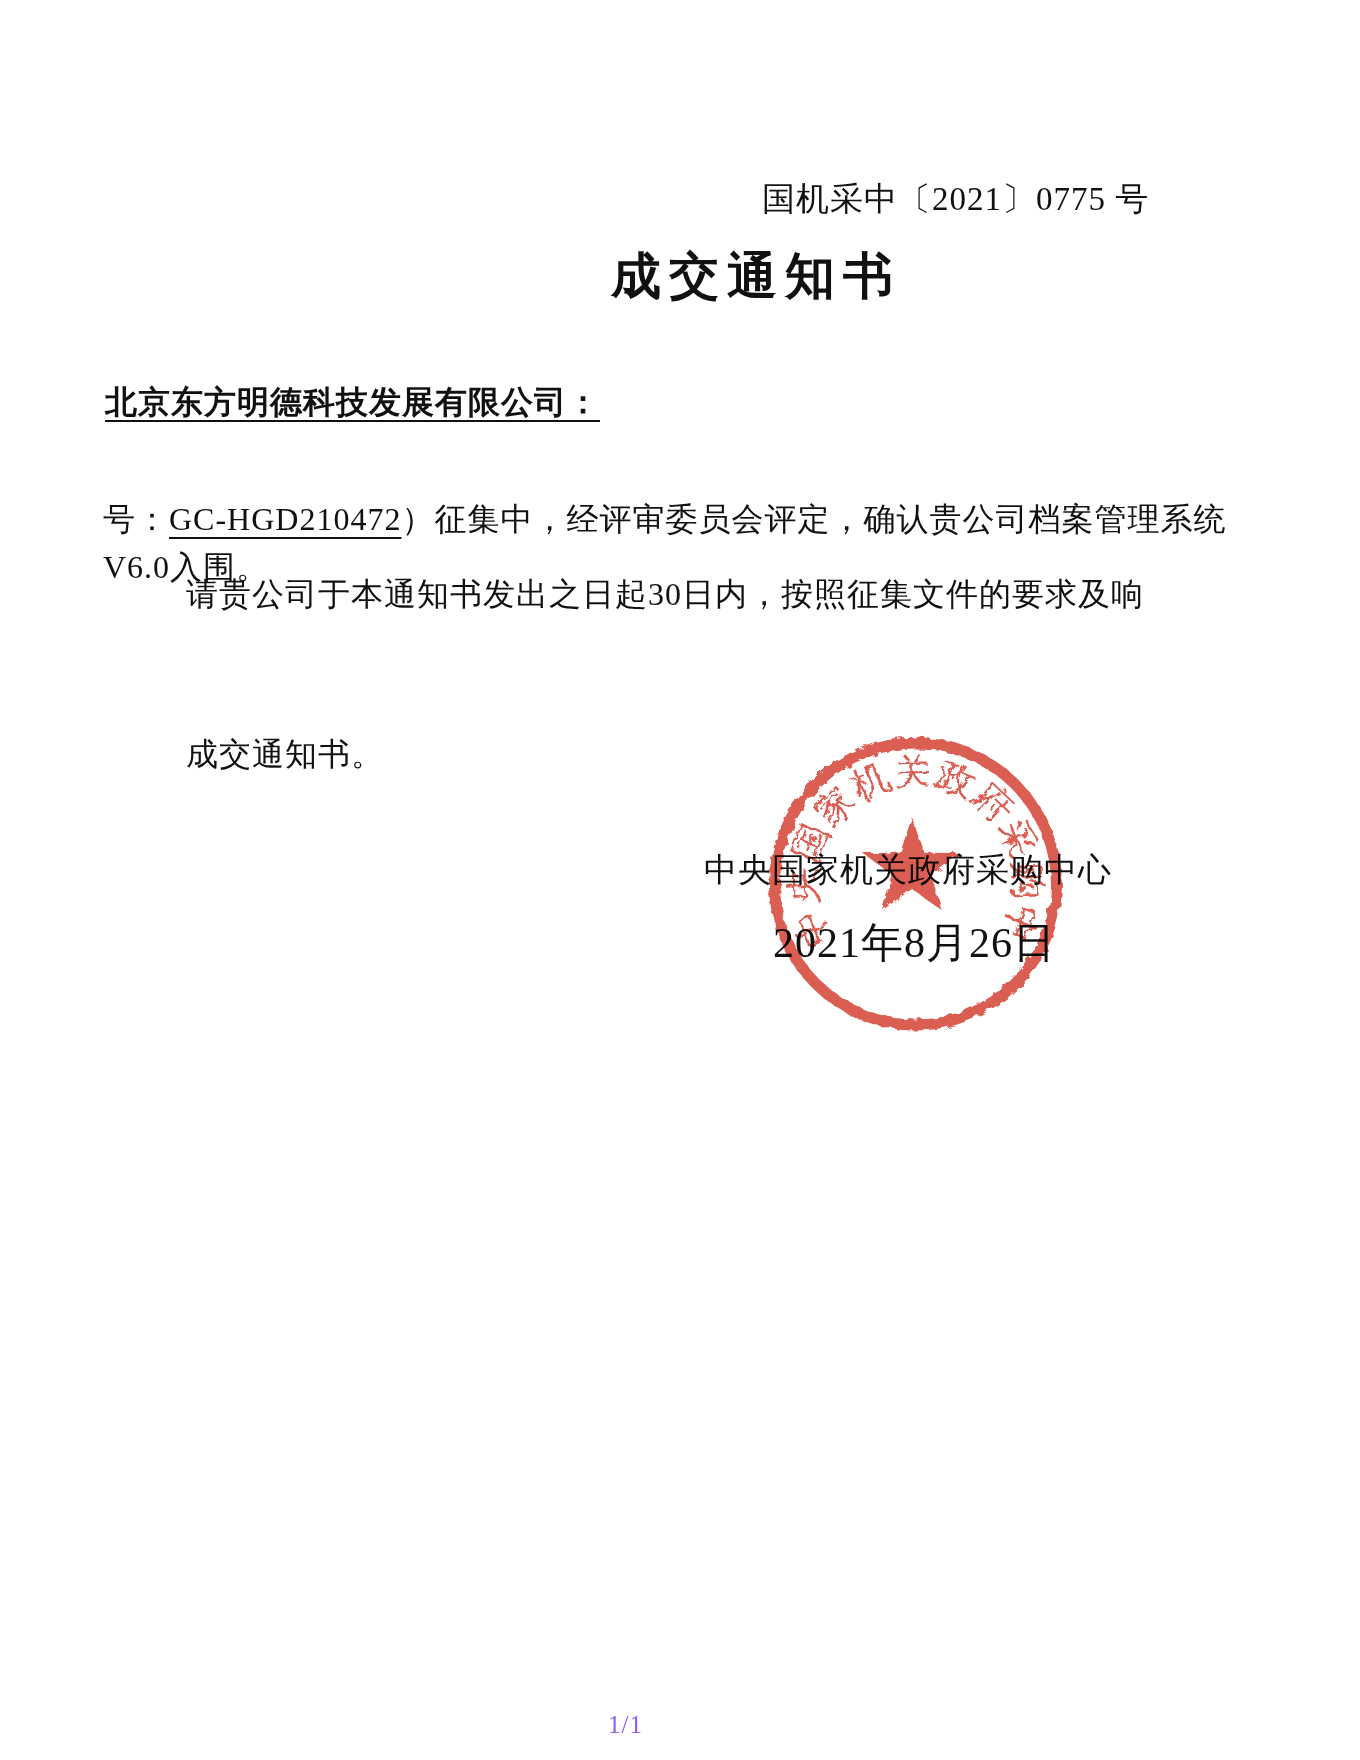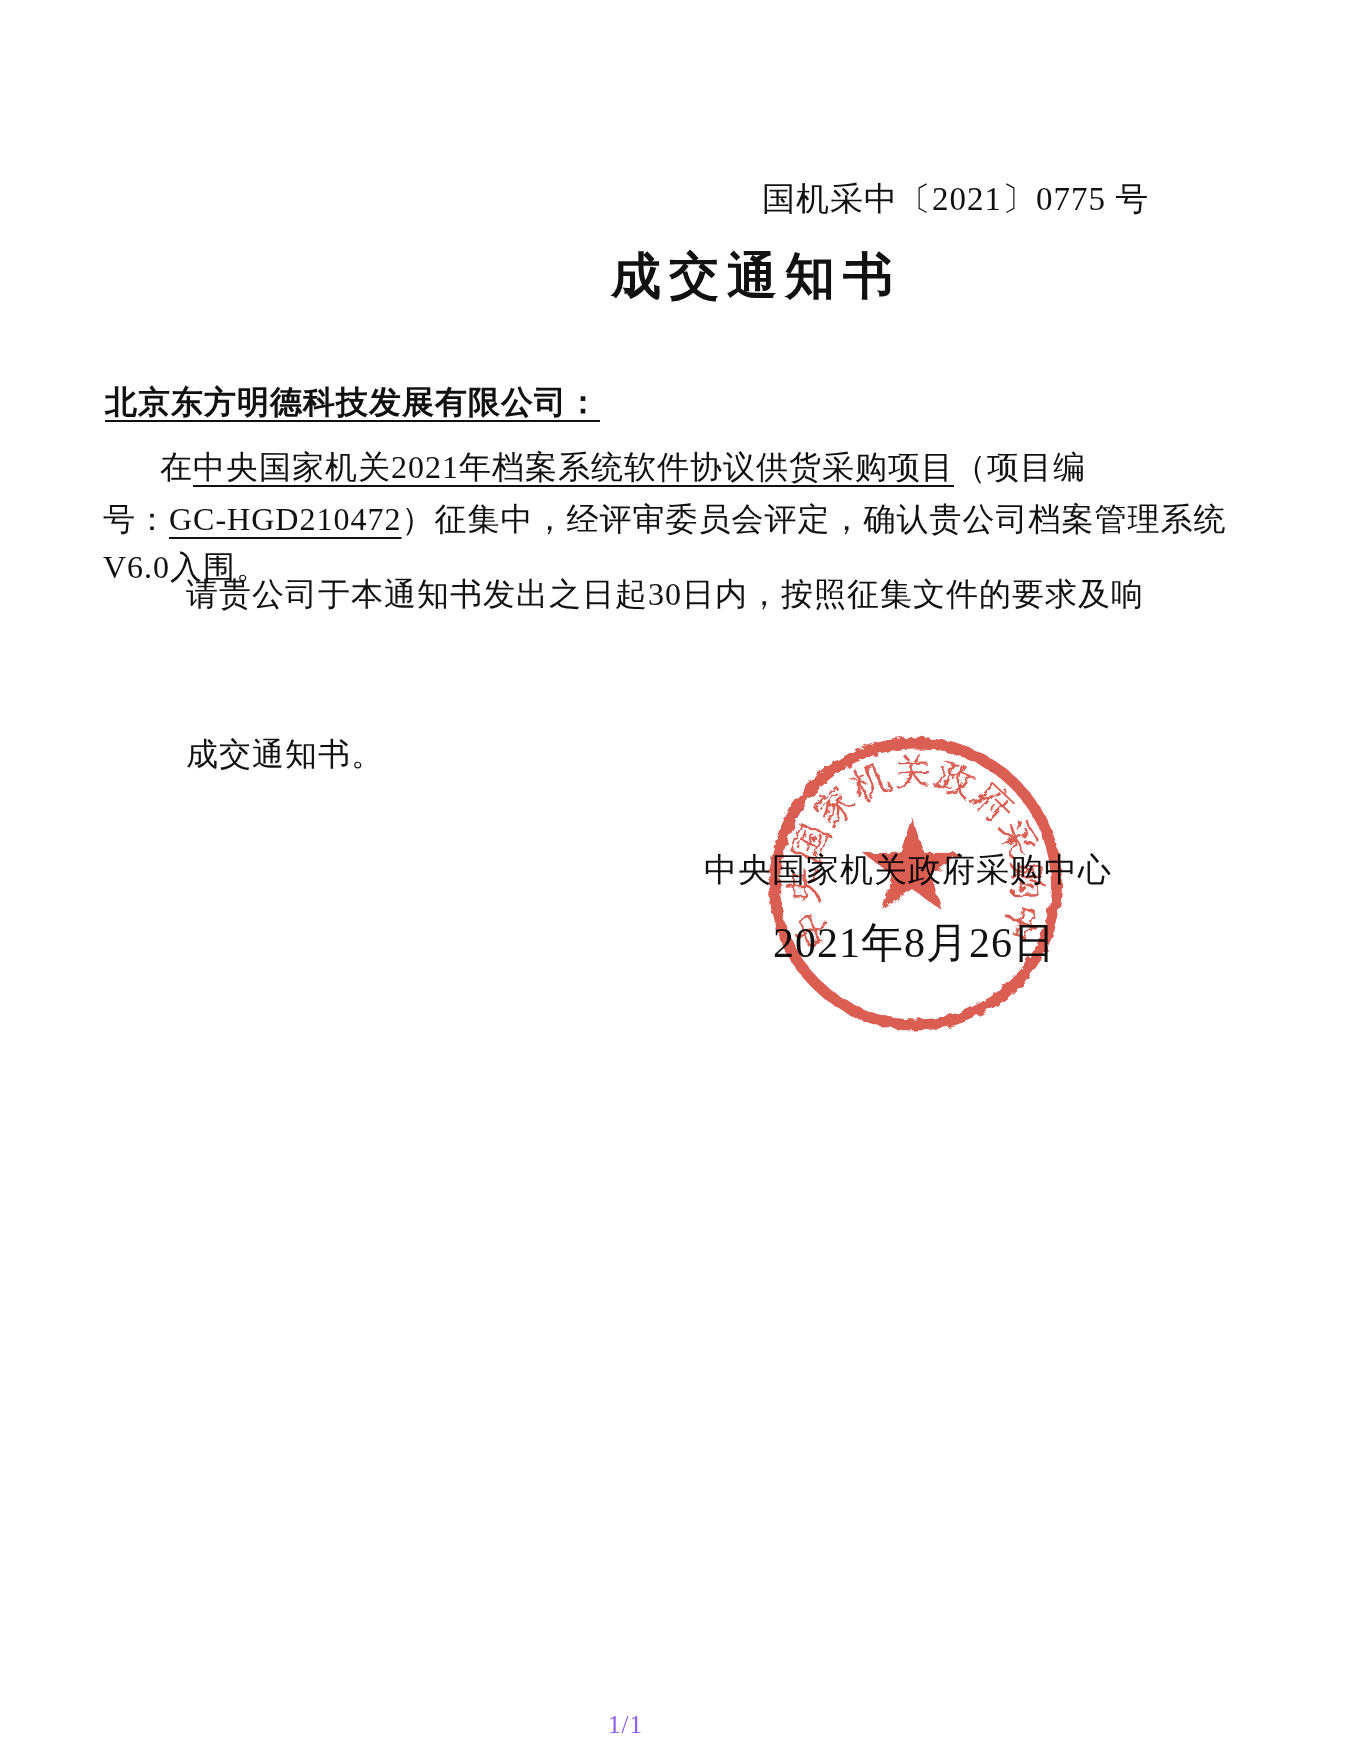--- a/index.html
+++ b/index.html
@@ -78,21 +78,20 @@
 <body>
 
 <div class="page">
 
   <div class="line ref-number">国机采中〔2021〕0775 号</div>
 
   <div class="line doc-title">成交通知书</div>
 
   <div class="line recipient u">北京东方明德科技发展有限公司：</div>
 
-  <div class="line p1l1"><span>在</span><span class="u">中央国家机关2021年档案系统软件协议供货采购项目</span><span>（项目编</span></div>
 
   <div class="line p1l2"><span>号：</span><span class="u">GC-HGD210472</span><span>）征集中，经评审委员会评定，确认贵公司档案管理系统</span></div>
 
   <div class="line p1l3">V6.0入围。</div>
 
   <div class="line p2l1">请贵公司于本通知书发出之日起30日内，按照征集文件的要求及响</div>
 
 
   <div class="line closing">成交通知书。</div>
 

